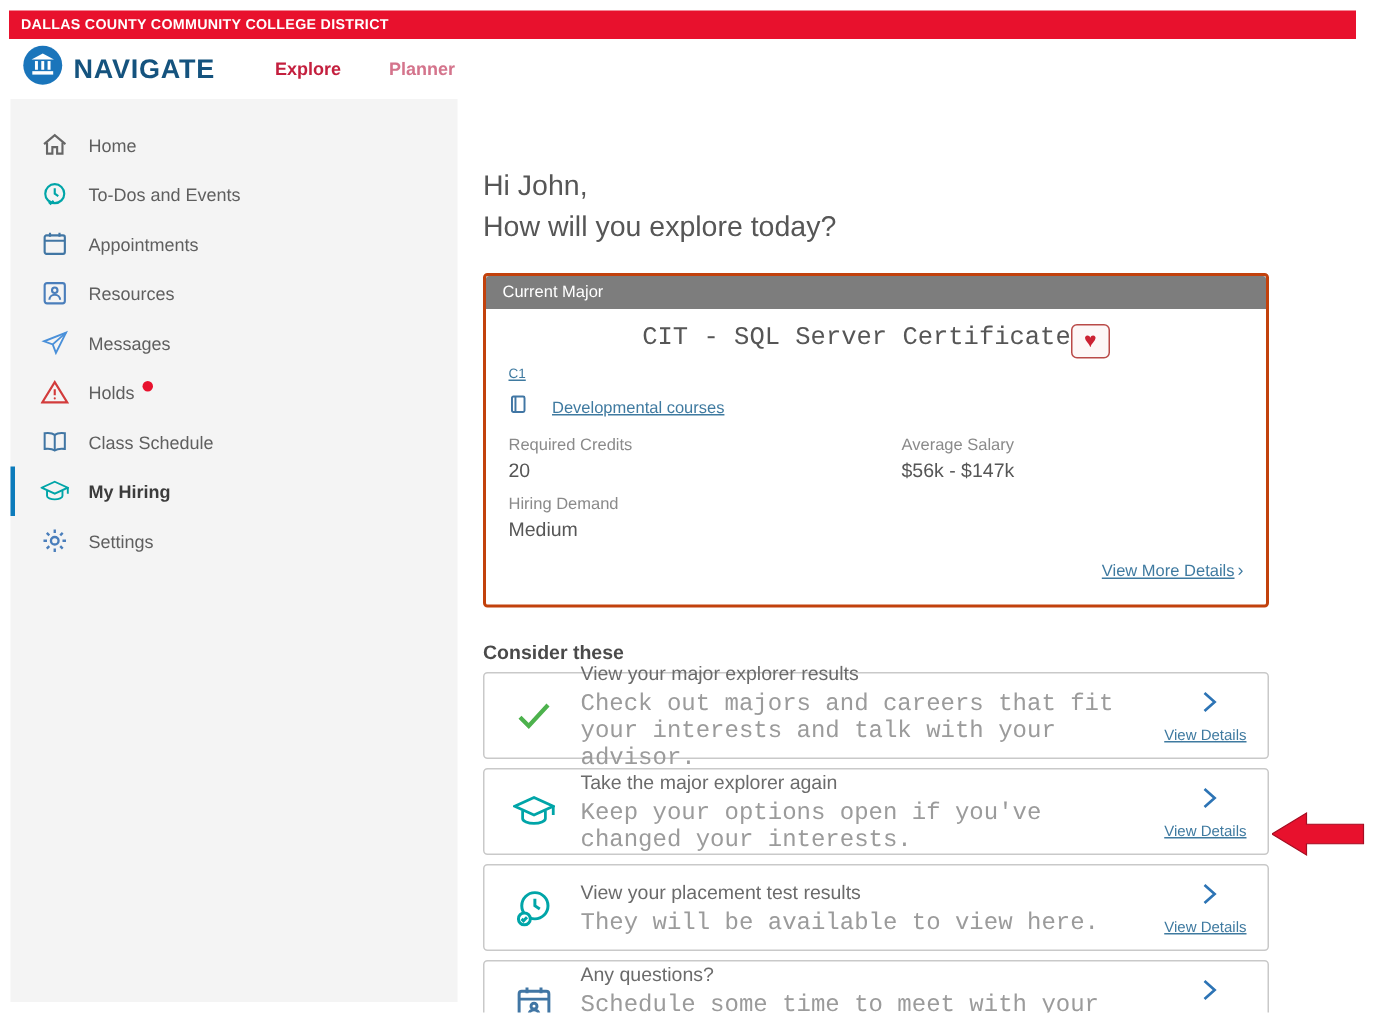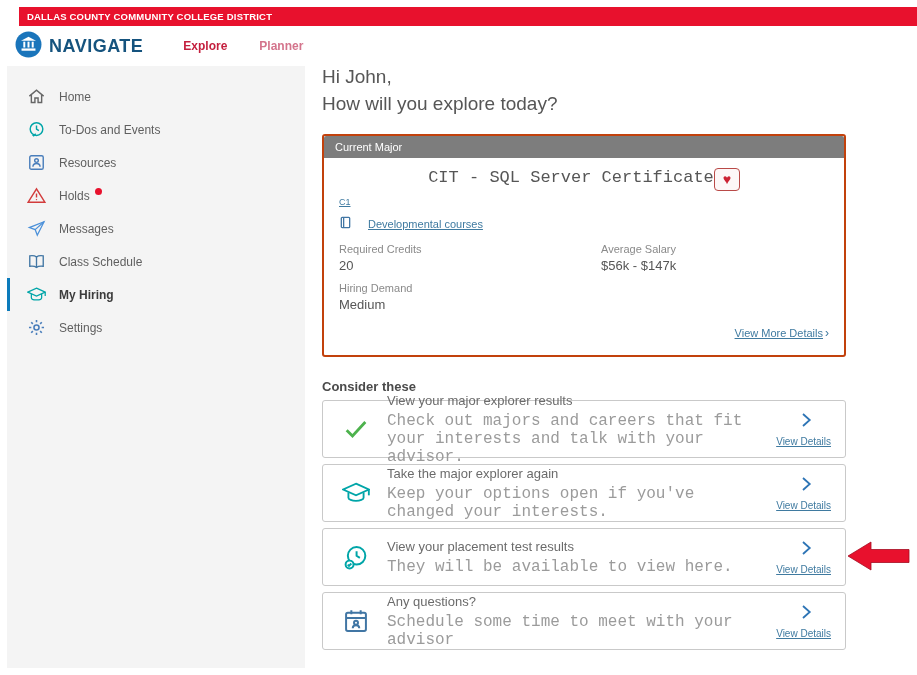--- a/index.html
+++ b/index.html
@@ -1,21 +1,21 @@
 <!DOCTYPE html>
 <html><head>
 <meta charset="utf-8">
 <style>
   * { box-sizing: border-box; margin: 0; padding: 0; }
   body { background: #fff; font-family: "Liberation Sans", sans-serif; }
   .page { position: relative; width: 917px; height: 675px; background: #fff; overflow: hidden; }
 
   
   .top-banner {
-    position: absolute; left: 19px; top: 7px; width: 898px; height: 19px;
+    position: absolute; left: 6px; top: 7px; width: 898px; height: 19px;
     background: #e8112d; color: #fff; font-size: 9.5px; line-height: 19px;
     padding-left: 8px; letter-spacing: .2px; font-weight: bold;
   }
 
   
   .header { position: absolute; left: 7px; top: 26px; width: 898px; height: 40px; background: #fff; display: flex; align-items: center; }
   .brand { display: flex; align-items: center; gap: 7px; padding-left: 8px; }
   .brand-text { color: #15537e; font-weight: bold; font-size: 18px; letter-spacing: .5px; }
   .tabs { display: flex; gap: 32px; margin-left: 40px; }
   .tab { font-size: 12px; font-weight: bold; color: #d4748c; text-decoration: none; cursor: pointer; }
@@ -26,21 +26,21 @@
   .side-item { display: flex; align-items: center; height: 33px; padding-left: 17px; cursor: pointer; border-left: 3px solid transparent; }
   .side-item .icon { width: 19px; height: 19px; margin-right: 13px; display: inline-flex; }
   .side-item .icon svg { width: 19px; height: 19px; }
   .side-label { font-size: 12px; color: #5f5f5f; }
   .side-item.active { border-left-color: #0c7bbb; }
   .side-item.active .side-label { font-weight: bold; color: #3c3c3c; }
   .dot { width: 7px; height: 7px; background: #e8112d; border-radius: 50%; margin-left: 5px; margin-bottom: 8px; }
 
   
   .main { position: absolute; left: 322px; top: 64px; width: 524px; }
-  .greeting { font-size: 19px; color: #565656; line-height: 1.4; }
+  .greeting { font-size: 19px; color: #565656; line-height: 1.4; margin-top: 48px; }
 
   .major-card { margin-top: 17px; border: 2px solid #c2410c; border-radius: 3px; background: #fff; }
   .major-card-header { background: #7d7d7d; color: #fff; font-size: 11px; padding: 5px 11px; border-radius: 2px 2px 0 0; }
   .major-card-body { padding: 10px 15px 10px 15px; }
   .major-title-row { display: flex; justify-content: center; align-items: flex-start; font-family: Liberation Mono, monospace; }
   .major-title { font-size: 17px; color: #565656; }
   .heart-btn { width: 26px; height: 23px; border: 1px solid #b94a48; border-radius: 4px; color: #cc2233; font-size: 14px; display: flex; align-items: center; justify-content: center; cursor: pointer; background: #fdf7f7; }
   .small-link { font-size: 9px; color: #3f7aa0; text-decoration: underline; cursor: pointer; display: inline-block; margin-top: 2px; }
   .dev-row { display: flex; align-items: center; gap: 16px; margin-top: 6px; }
   .dev-row svg { width: 13px; height: 13px; }
@@ -113,47 +113,56 @@
           <svg viewBox="0 0 24 24" fill="none" stroke="#00a5a8" stroke-width="1.8">
             <circle cx="12" cy="11.5" r="8"></circle>
             <path d="M12 7v4.5l3 2"></path>
             <path d="M7 18.5l1.5 1.5 2.5-2.5"></path>
           </svg>
         </span>
       <span class="side-label">To-Dos and Events</span>
     </div>
     <div class="side-item">
       <span class="icon">
+          <svg viewBox="0 0 24 24" fill="none" stroke="#4176a4" stroke-width="1.8">
+            <rect x="3.5" y="5" width="17" height="15.5" rx="1.5"></rect>
+            <path d="M3.5 9.5h17M8 2.8v3.4M16 2.8v3.4"></path>
+          </svg>
+        </span>
+      <span class="side-label">Appointments</span>
+    </div>
+    <div class="side-item">
+      <span class="icon">
           <svg viewBox="0 0 24 24" fill="none" stroke="#4a7ebb" stroke-width="1.8">
             <rect x="3.5" y="3.5" width="17" height="17" rx="2"></rect>
             <circle cx="12" cy="9.5" r="2.3"></circle>
             <path d="M7.5 17.5c0-2.5 2-4.2 4.5-4.2s4.5 1.7 4.5 4.2"></path>
           </svg>
         </span>
       <span class="side-label">Resources</span>
     </div>
     <div class="side-item">
       <span class="icon">
+          <svg viewBox="0 0 24 24" fill="none" stroke="#4a90d9" stroke-width="1.6">
+            <path d="M21.5 3.5L3 10.8l7.3 2.6 2.7 7.1 8.5-17z"></path>
+            <path d="M10.3 13.4l11.2-9.9"></path>
+          </svg>
+        </span>
+      <span class="side-label">Messages</span>
+    </div>
+    <div class="side-item">
+      <span class="icon">
           <svg viewBox="0 0 24 24" fill="none" stroke="#d23b3b" stroke-width="1.8">
             <path d="M12 3.5L22.5 20.5H1.5Z"></path>
             <path d="M12 9.5v5"></path>
             <circle cx="12" cy="17.2" r="0.9" fill="#d23b3b" stroke="none"></circle>
           </svg>
         </span>
       <span class="side-label">Holds</span>
       <span class="dot"></span>
-    </div>
-    <div class="side-item">
-      <span class="icon">
-          <svg viewBox="0 0 24 24" fill="none" stroke="#4a90d9" stroke-width="1.6">
-            <path d="M21.5 3.5L3 10.8l7.3 2.6 2.7 7.1 8.5-17z"></path>
-            <path d="M10.3 13.4l11.2-9.9"></path>
-          </svg>
-        </span>
-      <span class="side-label">Messages</span>
     </div>
     <div class="side-item">
       <span class="icon">
           <svg viewBox="0 0 24 24" fill="none" stroke="#4176a4" stroke-width="1.7">
             <path d="M12 6.2C10.2 4.8 7.2 4.3 3.5 4.8V18c3.7-.5 6.7 0 8.5 1.4 1.8-1.4 4.8-1.9 8.5-1.4V4.8c-3.7-.5-6.7 0-8.5 1.4z"></path>
             <path d="M12 6.2v13.2"></path>
           </svg>
         </span>
       <span class="side-label">Class Schedule</span>
     </div>

